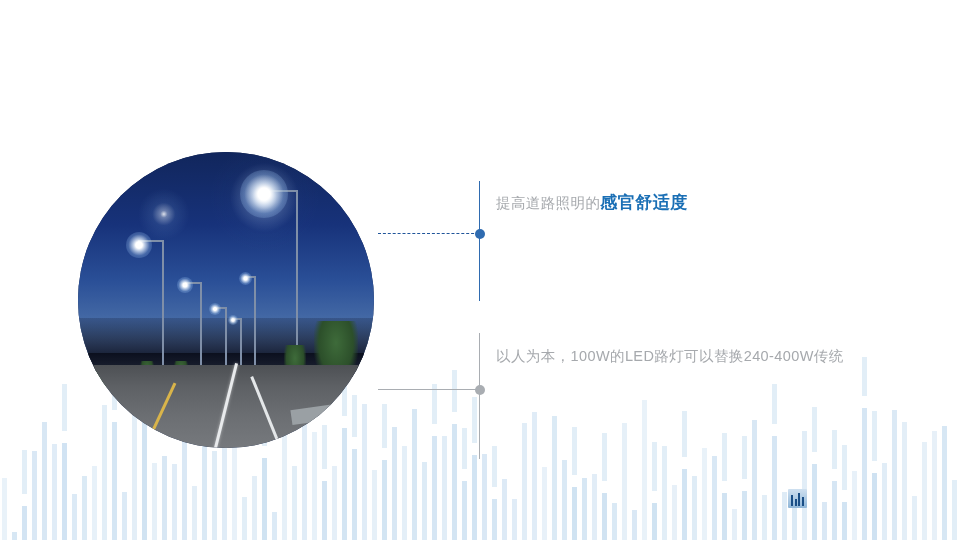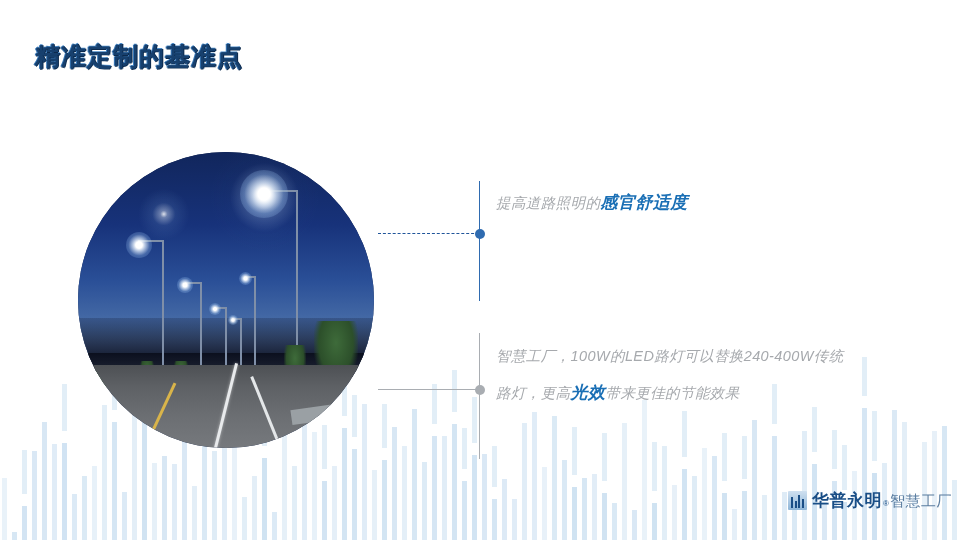--- a/index.html
+++ b/index.html
@@ -248,21 +248,20 @@
     line-height: 1.15;
     margin: 0 0 12px 0;
     white-space: nowrap;
   }
   .block-line {
     font-size: 14.5px;
     color: #a6a9ad;
     line-height: 1.95;
     letter-spacing: 0.4px;
     white-space: nowrap;
-    font-style: italic;
   }
   .block-line .accent {
     color: #1a6fb5;
     font-weight: bold;
     font-size: 17px;
     letter-spacing: 0.5px;
   }
   #block-2 .block-line {
     line-height: 2.3;
   }
@@ -491,46 +490,39 @@
     <div class="tree" style="left:236px; bottom:22%; width:44px; height:62px;"></div>
     <div class="tree" style="left:206px; bottom:22%; width:22px; height:38px;"></div>
 
     <div class="road"></div>
     <div class="curb"></div>
     <div class="lane-yellow"></div>
     <div class="lane-white"></div>
     <div class="lane-white2"></div>
   </div>
 
-  <div id="slide-title">精准定制的基准点</div>
 
   <div class="connector" id="connector-1"></div>
   <div class="v-line" id="v-line-1"></div>
   <div class="node-dot" id="dot-1"></div>
 
   <div class="connector" id="connector-2"></div>
   <div class="v-line" id="v-line-2"></div>
   <div class="node-dot" id="dot-2"></div>
 
   <div class="block" id="block-1">
     <div class="block-line"><span>提高道路照明的</span><span class="accent">感官舒适度</span></div>
   </div>
 
   <div class="block" id="block-2">
-    <div class="block-line">智慧工厂，100W的LED路灯可以替换240-400W传统</div>
-    <div class="block-line"><span>路灯，更高</span><span class="accent">光效</span><span>带来更佳的节能效果</span></div>
+    <div class="block-line">以人为本，100W的LED路灯可以替换240-400W传统</div>
   </div>
 
   <div id="logo">
     <div id="logo-mark">
         <i></i>
         <i></i>
         <i></i>
         <i></i>
       </div>
-    <div id="logo-text">
-      <span class="logo-main">华普永明</span>
-      <span class="logo-tm">®</span>
-      <span class="logo-sub">智慧工厂</span>
-    </div>
   </div>
 
 </div>
 
 </body></html>

